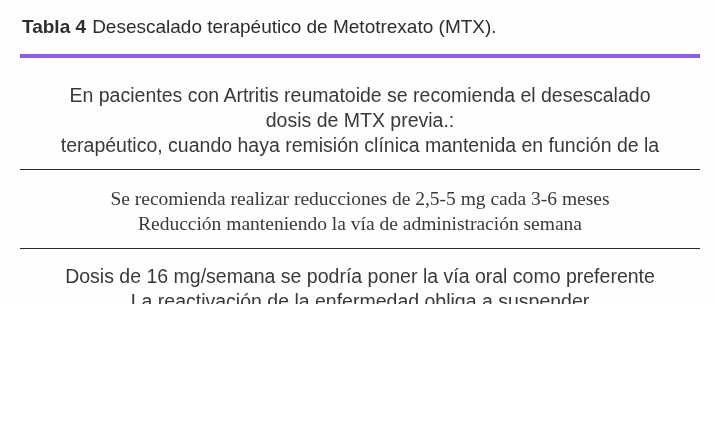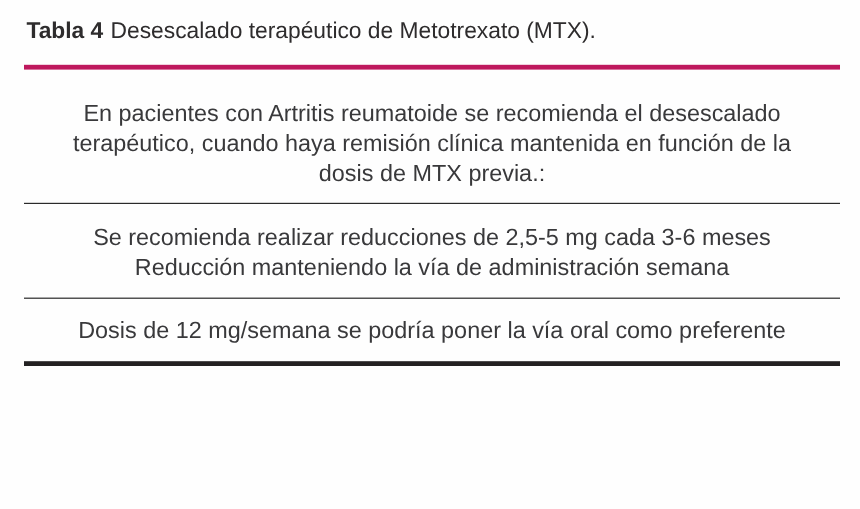--- a/index.html
+++ b/index.html
@@ -3,77 +3,78 @@
 <meta charset="utf-8">
 <style>
   html, body {
     margin: 0;
     padding: 0;
     background: #ffffff;
   }
   .page {
     position: relative;
     width: 717px;
-    height: 424px;
+    height: 304px;
     background: #fefefe;
     font-family: "Liberation Sans", sans-serif;
     color: #333335;
     overflow: hidden;
   }
   .caption {
     margin: 0;
     padding: 14px 20px 0 22px;
     font-size: 19px;
     line-height: 25px;
     color: #2e2c2d;
   }
   .caption-label {
     font-weight: bold;
     margin-right: 0.32em;
   }
   .mtx-table {
     margin: 15px 17px 0 20px;
-    border-top: 4px solid #be185d;
+    border-top: 4px solid #8b5cf6;
     border-bottom: 4px solid #232122;
   }
   .section {
     text-align: center;
     font-size: 19.5px;
     line-height: 25px;
     color: #39393b;
   }
   .section + .section {
     border-top: 1.5px solid #2a2a2a;
   }
   .section-1 { padding: 25px 4px 11px; }
-  .section-2 { padding: 16px 4px 12px; }
+  .section-2 { padding: 16px 4px 12px; font-family: Liberation Serif, serif; }
   .section-3 { padding: 15px 4px 12px; }
   .line { white-space: nowrap; }
 </style>
 </head>
 <body>
 
 <div class="page">
 
   <p class="caption">
     <span class="caption-label">Tabla 4</span><span>Desescalado terapéutico de Metotrexato (MTX).</span>
   </p>
 
   <div class="mtx-table">
 
     <div class="section section-1">
       <div class="line">En pacientes con Artritis reumatoide se recomienda el desescalado</div>
+      <div class="line">dosis de MTX previa.:</div>
       <div class="line">terapéutico, cuando haya remisión clínica mantenida en función de la</div>
-      <div class="line">dosis de MTX previa.:</div>
     </div>
 
     <div class="section section-2">
       <div class="line">Se recomienda realizar reducciones de 2,5-5 mg cada 3-6 meses</div>
       <div class="line">Reducción manteniendo la vía de administración semana</div>
     </div>
 
     <div class="section section-3">
-      <div class="line">Dosis de 12 mg/semana se podría poner la vía oral como preferente</div>
+      <div class="line">Dosis de 16 mg/semana se podría poner la vía oral como preferente</div>
+      <div class="line">La reactivación de la enfermedad obliga a suspender</div>
     </div>
 
   </div>
 
 </div>
 
 </body></html>

